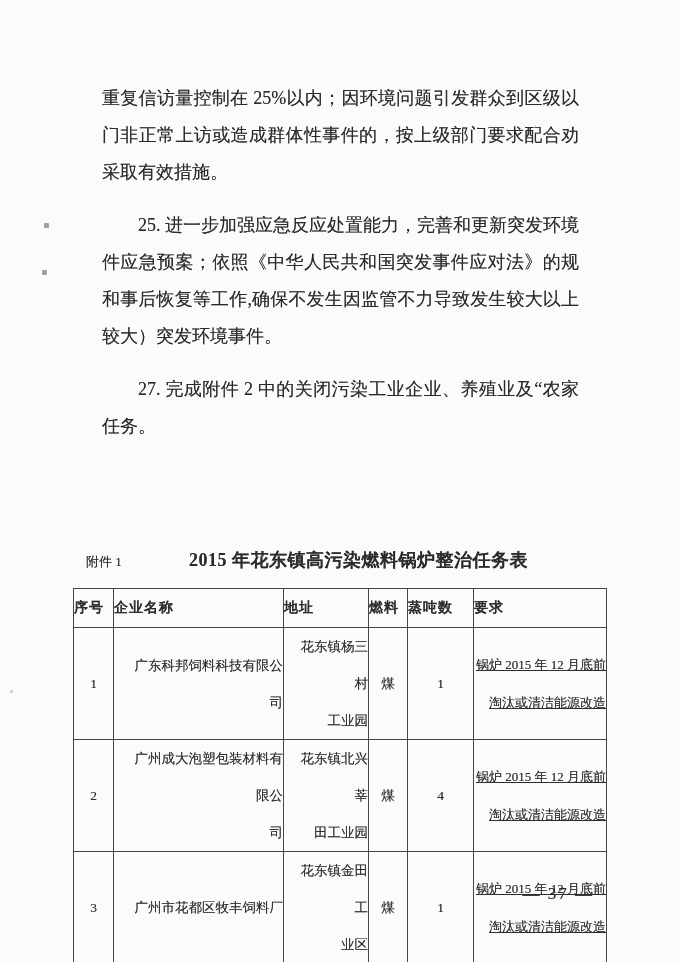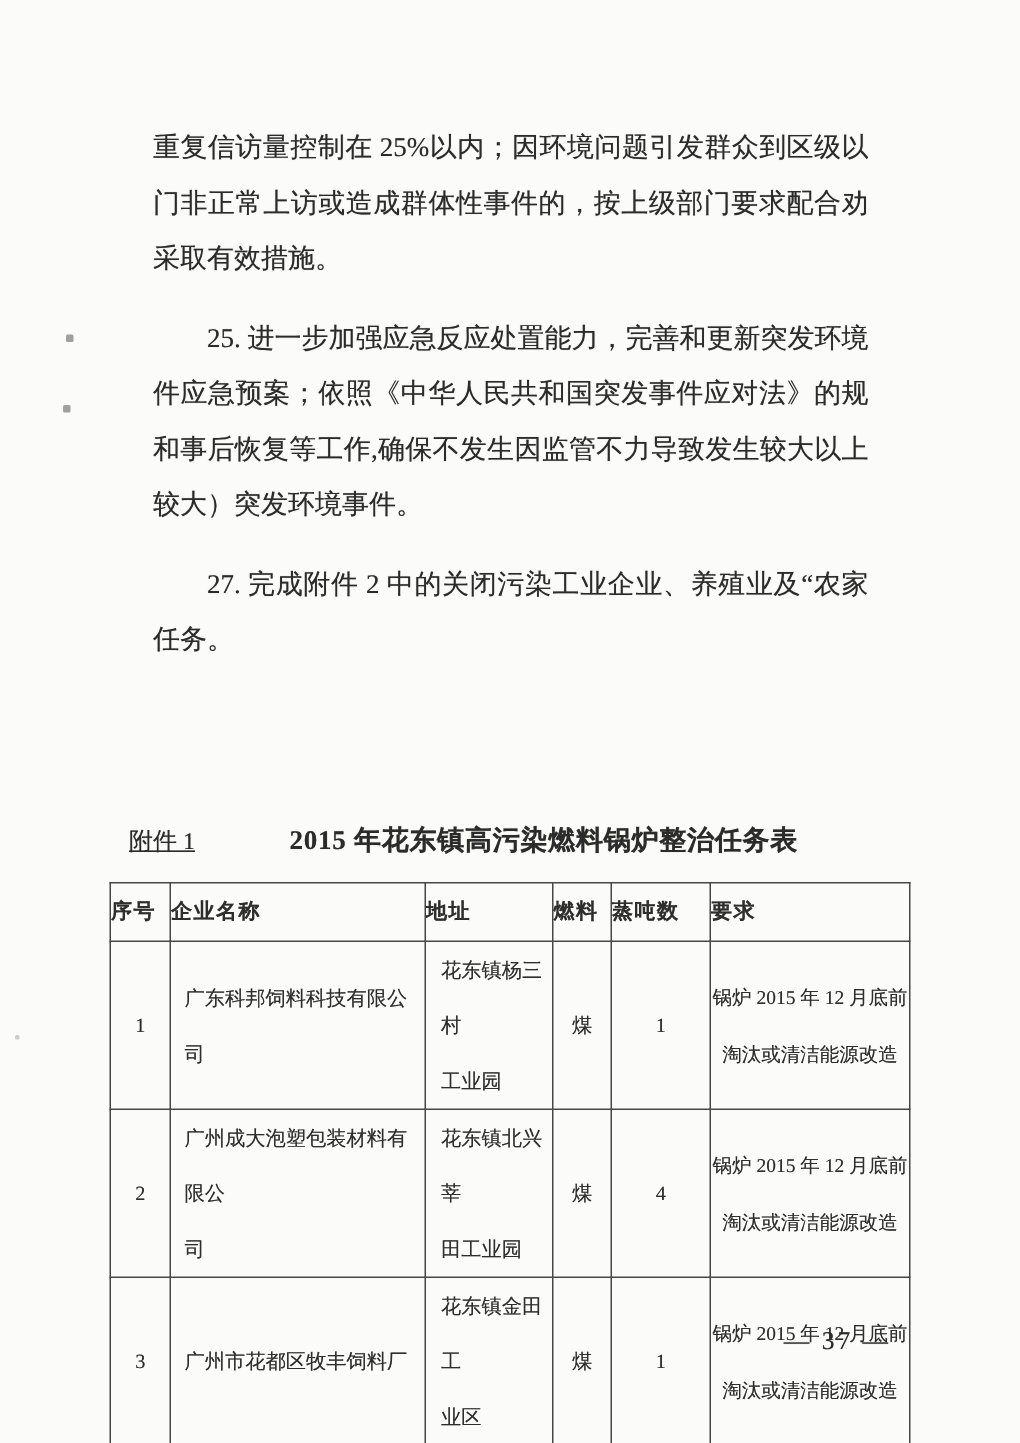--- a/index.html
+++ b/index.html
@@ -27,45 +27,45 @@
   }
   .line.end { text-align:center; text-align-last:left; }
   .line.indent { text-indent:36px; }
 
   
   .attachment-caption {
     position:absolute; left:86px; top:548px; width:509px;
     display:flex; align-items:baseline;
     text-shadow:0 0 0.5px rgba(40,40,40,.55);
   }
-  .attachment-label { font-size:16px; flex:0 0 auto;text-decoration:underline; }
+  .attachment-label { font-size:13px; flex:0 0 auto; }
   .attachment-title { flex:1 1 auto; text-align:center; font-size:18px; letter-spacing:0.5px;font-weight:bold; }
 
   
   .task-table {
     position:absolute; left:73px; top:588px; width:533px;
     border-collapse:collapse; table-layout:fixed;
     font-size:13.5px; color:#2e2e2e;
     text-shadow:0 0 0.4px rgba(40,40,40,.5);
   }
   .task-table th, .task-table td {
     border:1.5px solid #474743;
     padding:0; vertical-align:middle;
   }
   .task-table thead th {
     height:38px; font-weight:bold; font-size:14px;
     text-align:left; letter-spacing:1px;
   }
   .task-table tbody tr { height:78px; }
-  .cline { line-height:37px; }
+  .cline { line-height:37px;text-align:right; }
   td.c-seq, td.c-fuel, td.c-ton { text-align:center; }
   td.c-company { padding-left:9px; text-align:left; }
   td.c-address { padding-left:10px; text-align:left; }
   td.c-req { text-align:center; font-size:13px; }
-  td.c-req .cline { line-height:38px; }
+  td.c-req .cline { line-height:38px;text-decoration:underline; }
 
   
   .footer {
     position:absolute; top:884px; right:86px;
     font-size:17px; letter-spacing:2px;
     text-shadow:0 0 0.5px rgba(40,40,40,.5);
   }
 
   
   .speck { position:absolute; background:#8a8a86; border-radius:1px; opacity:.8; }

